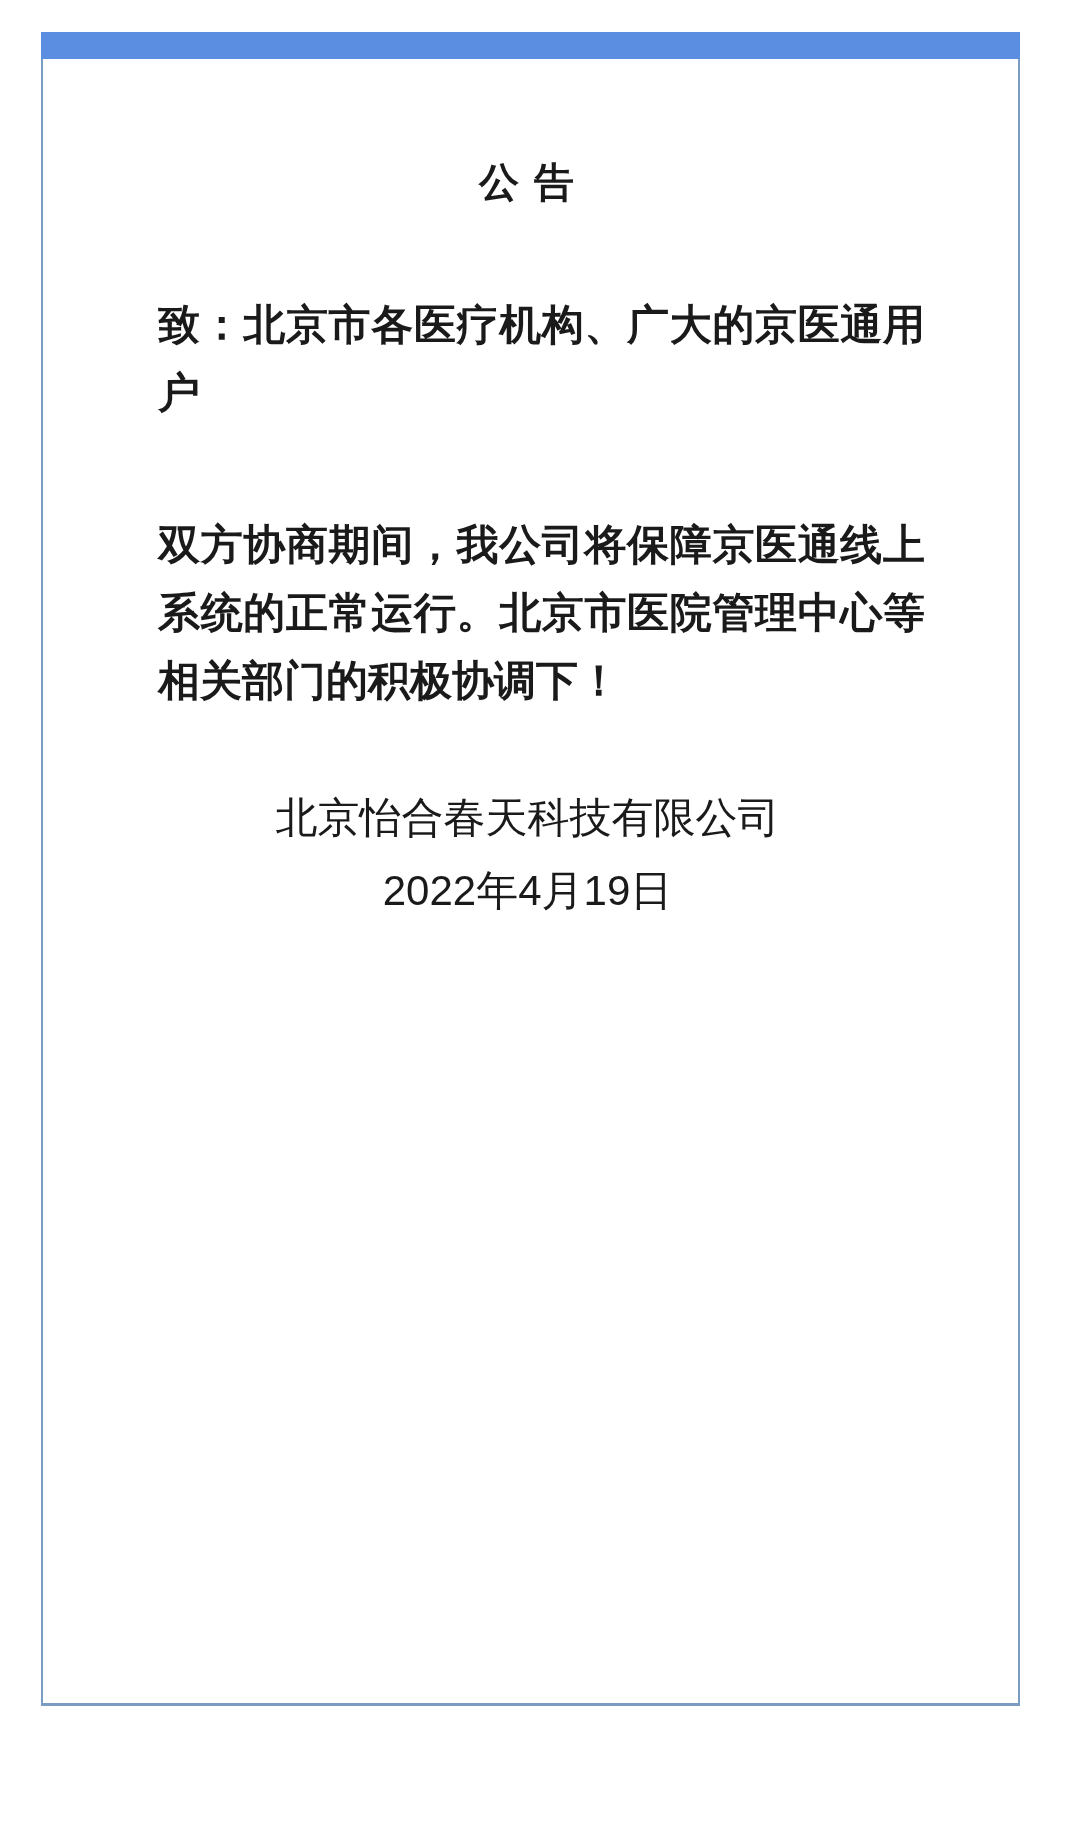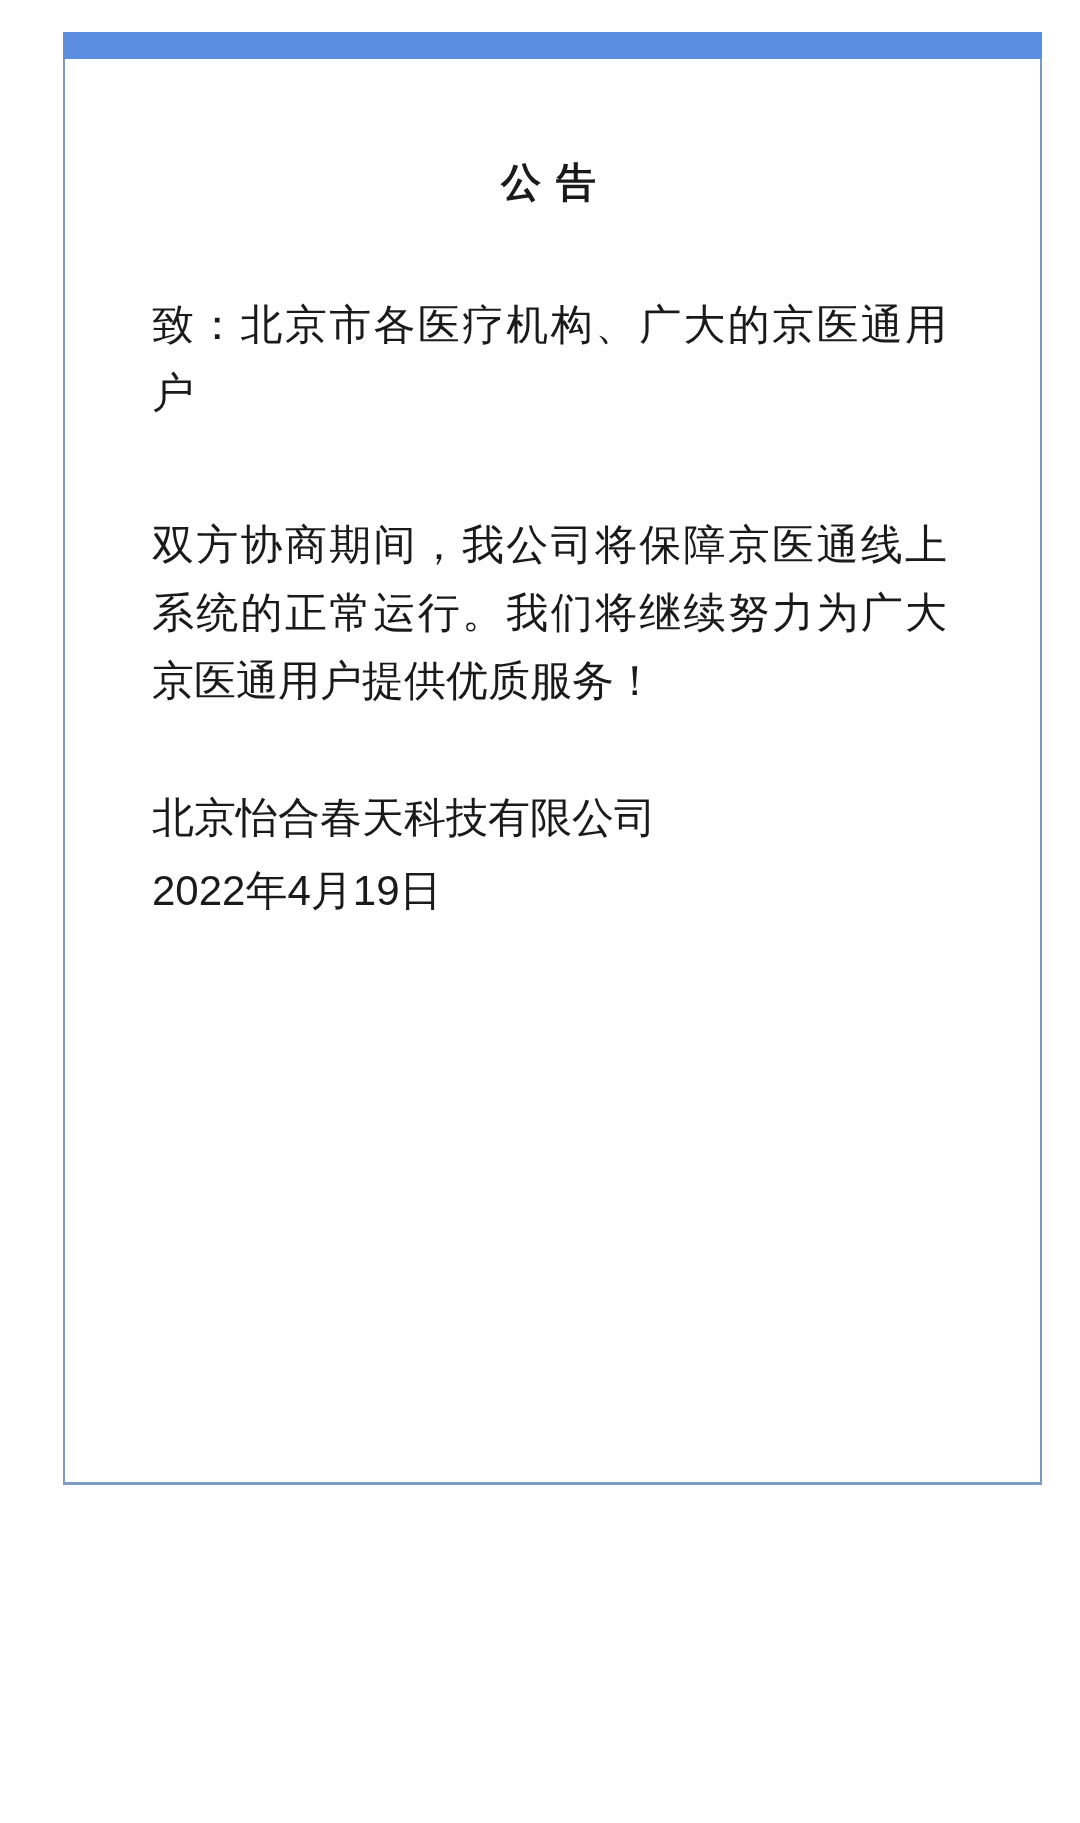--- a/index.html
+++ b/index.html
@@ -12,24 +12,24 @@
   html,body{width:1080px;height:1823px;}
   body{
     background:var(--bg);
     position:relative;
     overflow:hidden;
     font-family:"Liberation Sans","DejaVu Sans",sans-serif;
     color:var(--text);
   }
   .notice-card{
     position:absolute;
-    left:63px;
+    left:41px;
     top:32px;
     width:979px;
-    height:1453px;
+    height:1674px;
   }
   .header-bar{
     height:27px;
     width:100%;
     background:var(--bar);
   }
   .card-body{
     position:absolute;
     top:27px;
     left:0;
@@ -50,51 +50,52 @@
     text-align:center;
     letter-spacing:2px;
   }
   .body-text p{
     font-size:42px;
     line-height:68px;
     text-align:justify;
     text-justify:inter-ideograph;
     word-break:normal;
     line-break:auto;
-    font-weight:400;
+    font-weight:700;
+    margin-left:28px;
   }
   .recipient-line{
     margin-top:87px;
   }
   .notice-paragraph{
     margin-top:84px;
   }
   .signature-block{
     margin-top:66px;
-    text-align:left;
+    text-align:center;
   }
   .signature-block div{
     font-size:42px;
     line-height:73px;
   }
 </style>
 </head>
 <body>
 
 <div class="notice-card">
   <div class="header-bar"></div>
   <div class="card-body">
     <h1 class="notice-title">公 告</h1>
 
     <div class="body-text">
       <p class="recipient-line">致：北京市各医疗机构、广大的京医通用户</p>
 
 
 
-      <p class="notice-paragraph">双方协商期间，我公司将保障京医通线上系统的正常运行。我们将继续努力为广大京医通用户提供优质服务！</p>
+      <p class="notice-paragraph">双方协商期间，我公司将保障京医通线上系统的正常运行。北京市医院管理中心等相关部门的积极协调下！</p>
     </div>
 
     <div class="signature-block">
       <div>北京怡合春天科技有限公司</div>
       <div>2022年4月19日</div>
     </div>
   </div>
 </div>
 
 </body></html>

